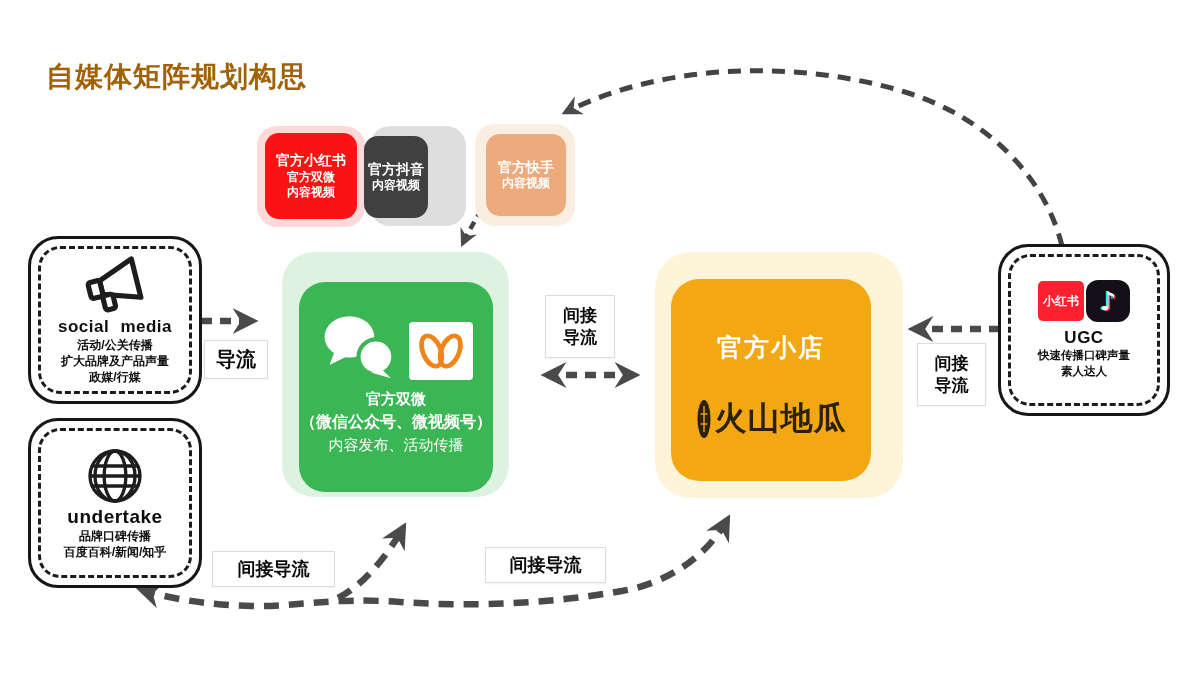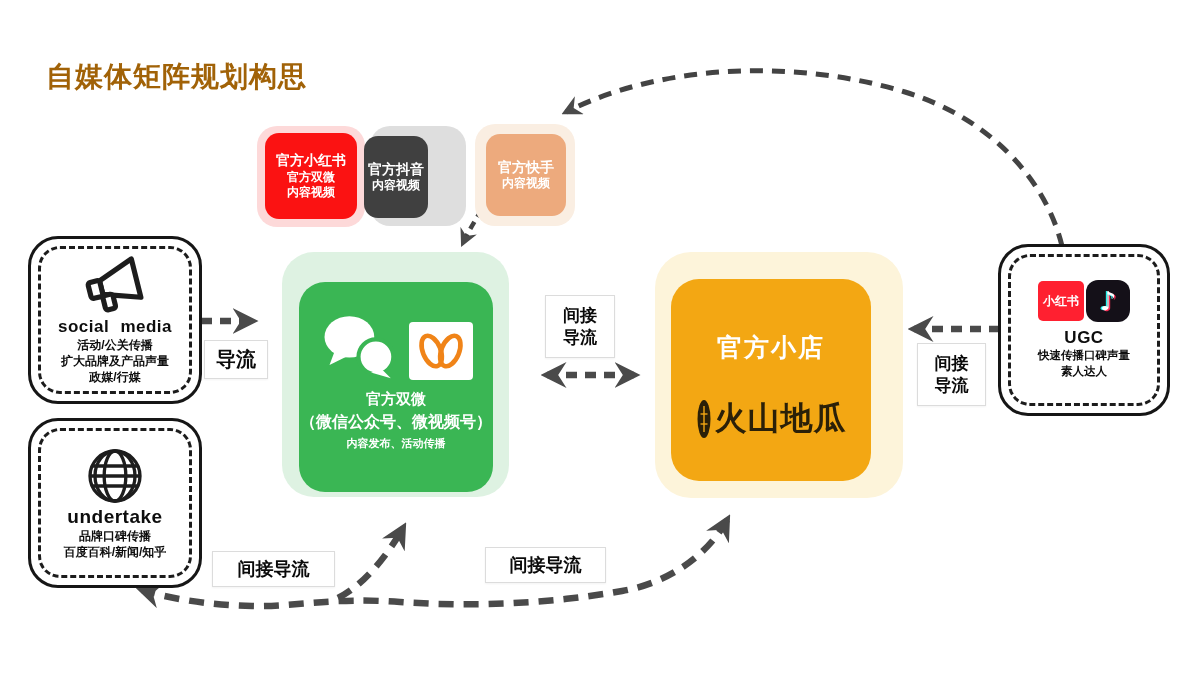--- a/index.html
+++ b/index.html
@@ -35,21 +35,21 @@
 
   
   .green-glow{left:282px;top:252px;width:227px;height:245px;background:#def2e2;border-radius:32px;}
   .green-node{left:299px;top:271px;width:194px;height:210px;background:#3ab654;border-radius:26px;
               display:flex;flex-direction:column;align-items:center;color:#fff;text-align:center;margin-top:11px;}
   .green-icons{display:flex;align-items:flex-end;gap:6px;margin-top:30px;}
   .channels-tile{width:64px;height:58px;background:#fff;border-radius:4px;display:flex;
                  align-items:center;justify-content:center;}
   .green-title{font-size:15px;font-weight:800;margin-top:10px;}
   .green-sub{font-size:16px;font-weight:700;margin-top:3px;}
-  .green-desc{font-size:11px;font-weight:700;margin-top:3px;}
+  .green-desc{font-size:15px;font-weight:400;margin-top:3px;}
 
   
   .yellow-glow{left:655px;top:252px;width:248px;height:246px;background:#fdf4da;border-radius:36px;}
   .yellow-node{left:671px;top:279px;width:200px;height:202px;background:#f3a713;border-radius:28px;}
   .shop-title{position:absolute;left:0;width:200px;top:52px;text-align:center;color:#fff;
               font-size:25px;font-weight:800;letter-spacing:2px;}
   .brand-row{position:absolute;left:0;width:200px;top:118px;display:flex;align-items:center;
              justify-content:center;gap:3px;}
   .brand-text{font-size:32px;font-weight:800;color:#2b2008;letter-spacing:1px;}
 

